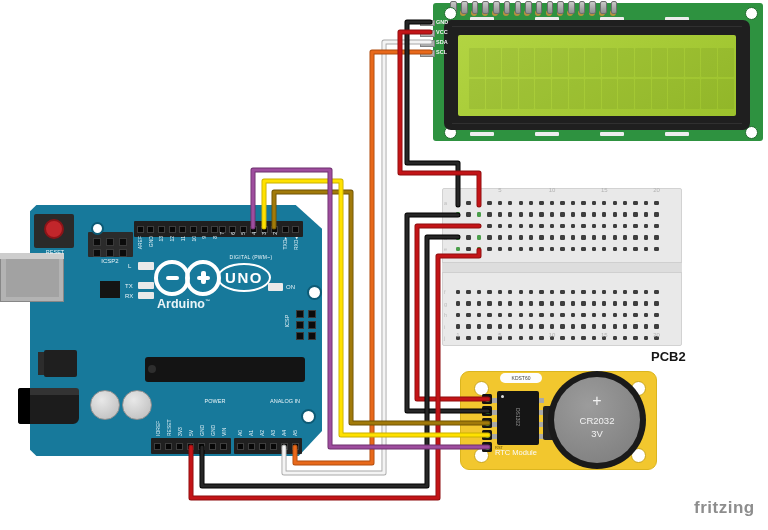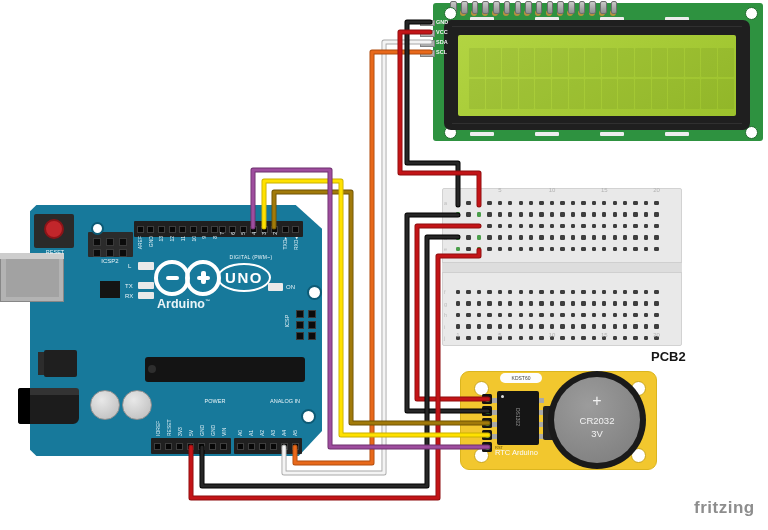--- a/index.html
+++ b/index.html
@@ -529,21 +529,21 @@
     <div class="abs" style="left:497px;top:391px;width:42px;height:54px;background:#151515;border-radius:2px"></div>
     <div class="abs" style="left:501px;top:395px;width:3px;height:3px;background:#ddd;border-radius:50%"></div>
     <div class="abs" style="left:493px;top:414px;width:50px;text-align:center;font-size:5px;color:#9a9a9a;transform:rotate(90deg)">DS1302</div>
     <div class="abs" style="left:543px;top:406px;width:16px;height:34px;background:#222;border-radius:2px"></div>
 
     <div class="abs" style="left:548px;top:371px;width:98px;height:98px;background:#1a1a1a;border-radius:50%"></div>
     <div class="abs" style="left:554px;top:377px;width:86px;height:86px;border-radius:50%;background:radial-gradient(circle at 40% 33%,#9c9c9c,#838383 75%)"></div>
     <div class="abs" style="left:572px;top:392px;width:50px;text-align:center;color:#f2f2f2;font-size:16px">+</div>
     <div class="abs" style="left:572px;top:415px;width:50px;text-align:center;color:#f2f2f2;font-size:9.5px">CR2032</div>
     <div class="abs" style="left:572px;top:428px;width:50px;text-align:center;color:#f2f2f2;font-size:9.5px">3V</div>
-    <div class="abs" style="left:495px;top:448px;width:80px;font-size:7.5px;color:#fbfbfb">RTC Arduino</div>
+    <div class="abs" style="left:495px;top:448px;width:80px;font-size:7.5px;color:#fbfbfb">RTC Module</div>
   </div>
 
   <svg id="wires-svg" width="768" height="530">
       <g>
         <circle cx="430" cy="42" r="2.1" fill="#3da23d"></circle>
         <circle cx="284" cy="447" r="2.1" fill="#3da23d"></circle>
         <circle cx="430" cy="52" r="2.1" fill="#3da23d"></circle>
         <circle cx="295" cy="447" r="2.1" fill="#3da23d"></circle>
         <circle cx="430" cy="22" r="2.1" fill="#3da23d"></circle>
         <circle cx="458" cy="205" r="2.1" fill="#3da23d"></circle>

